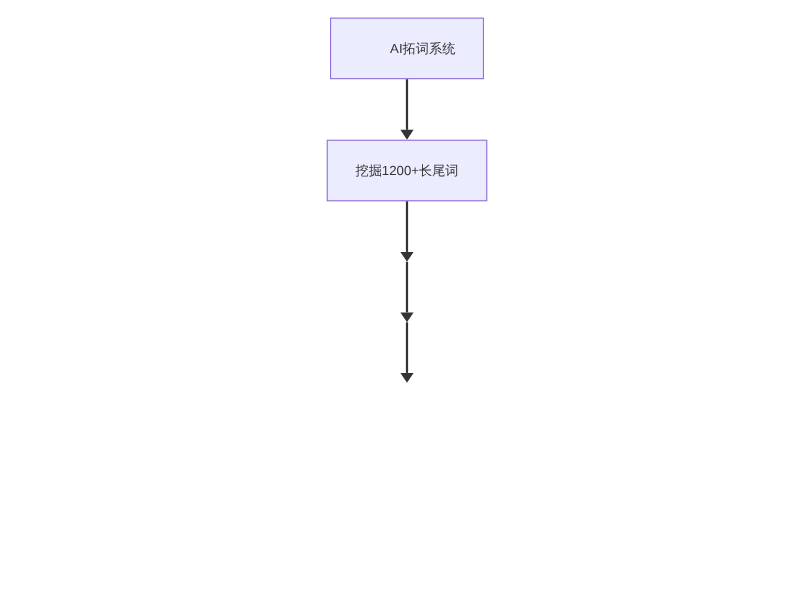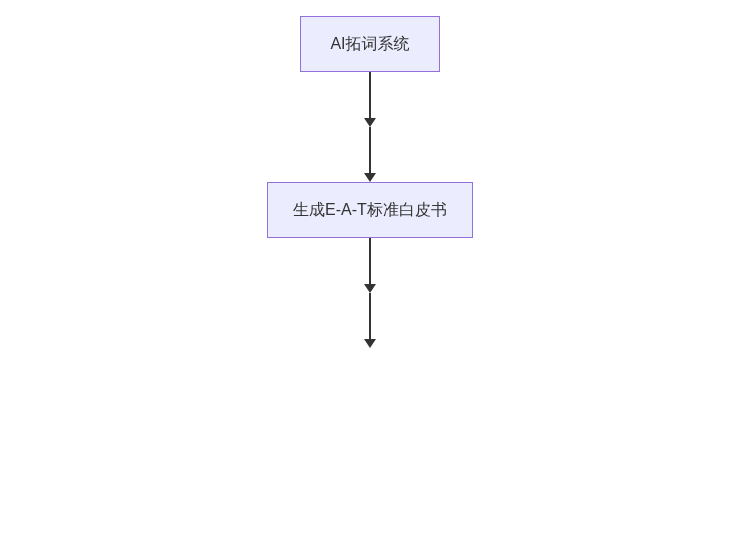--- a/index.html
+++ b/index.html
@@ -28,25 +28,25 @@
     width:740px; 
     display:flex;
     flex-direction:column;
     align-items:center;
   }
   .node{
     box-sizing:border-box;
     background:var(--node-fill);
     border:1px solid var(--node-border);
     color:var(--text-color);
-    font-size:16px;
+    font-size:12px;
     line-height:20px;
     padding:17px 25px;
     min-width:140px;
-    text-align:center;
+    text-align:right;
     white-space:nowrap;
   }
   .arrow{
     display:flex;
     flex-direction:column;
     align-items:center;
     height:55px;
   }
   .arrow .line{
     display:block;
@@ -71,29 +71,29 @@
 
     <div class="node">
       <span>AI拓词系统</span>
     </div>
 
     <div class="arrow">
       <span class="line"></span>
       <span class="head"></span>
     </div>
 
+    <div class="node">
+      <span>挖掘1200+长尾词</span>
+    </div>
 
     <div class="arrow">
       <span class="line"></span>
       <span class="head"></span>
     </div>
 
-    <div class="node">
-      <span>生成E-A-T标准白皮书</span>
-    </div>
 
     <div class="arrow">
       <span class="line"></span>
       <span class="head"></span>
     </div>
 
 
     <div class="arrow">
       <span class="line"></span>
       <span class="head"></span>

